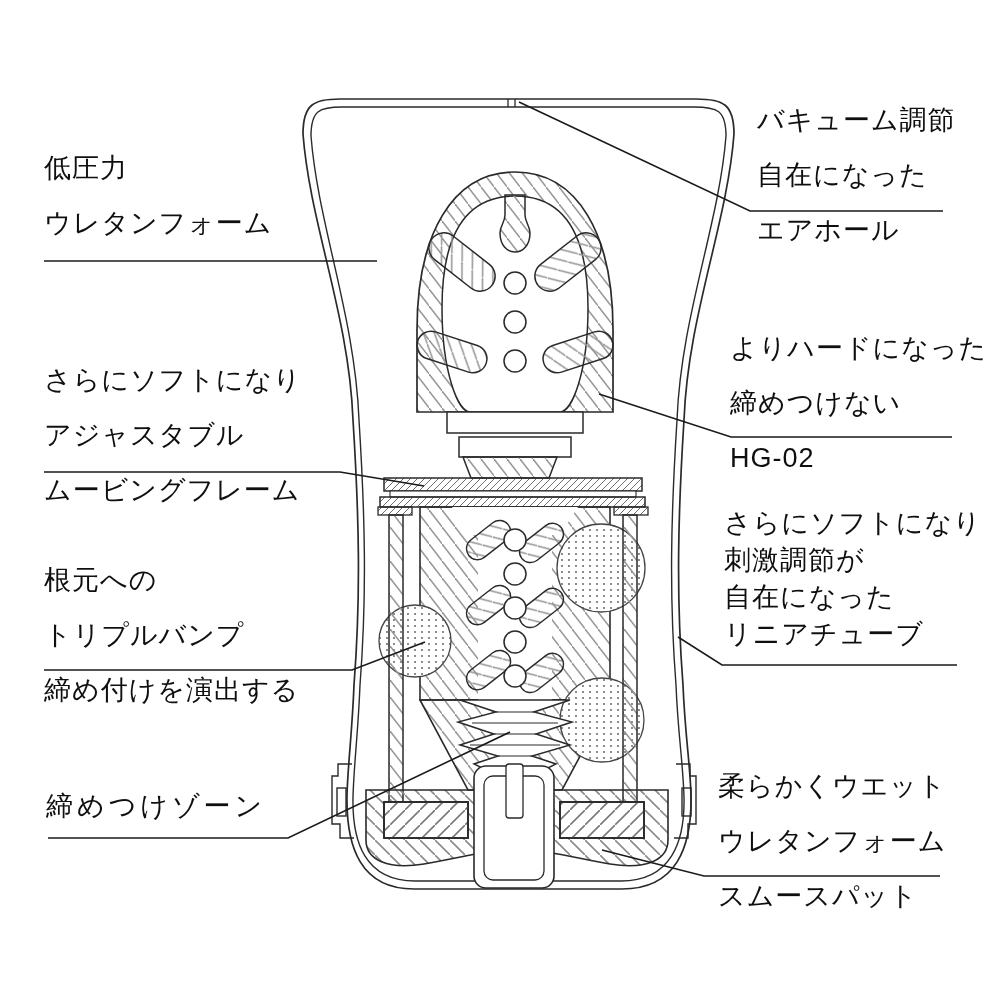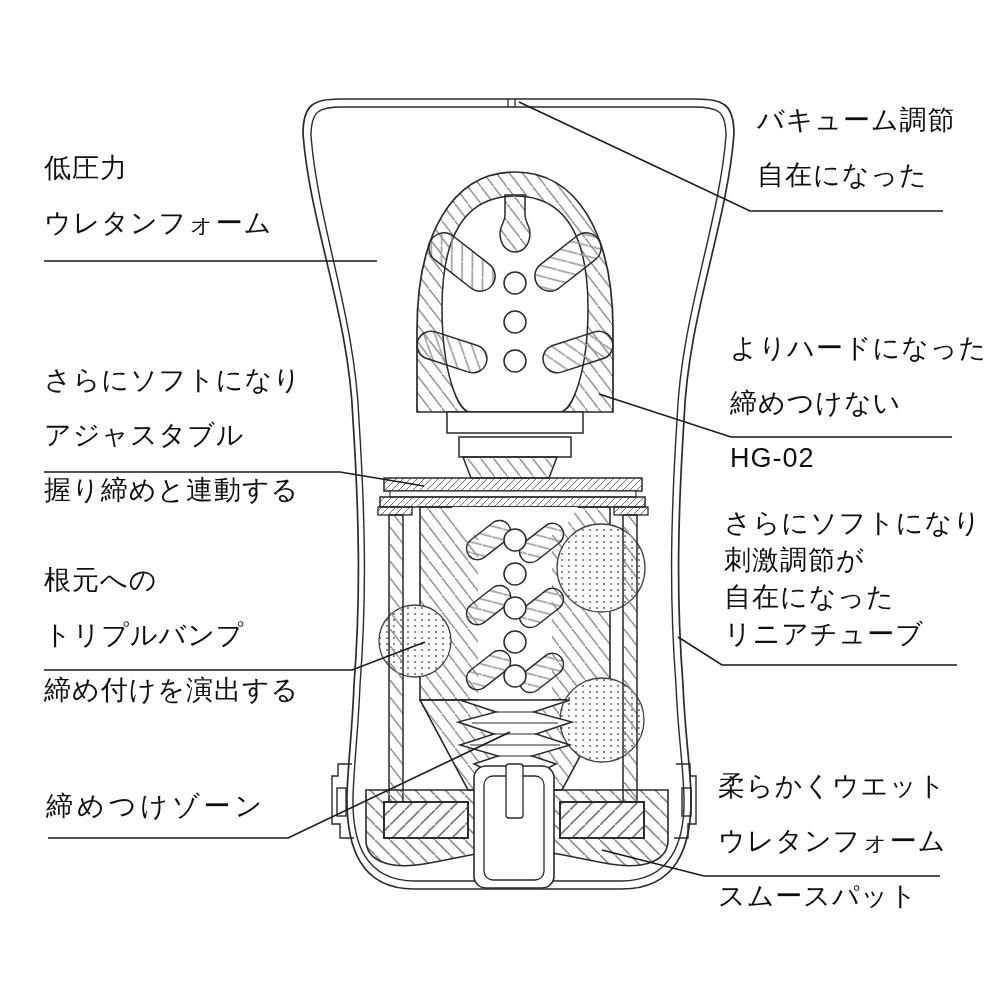--- a/index.html
+++ b/index.html
@@ -151,26 +151,27 @@
   </svg>
 
   <div class="label lh42" style="left:44px;top:134px">
     <div class="lline">低圧力</div>
     <div class="lline">ウレタンフォーム</div>
   </div>
 
   <div class="label lh42" style="left:757px;top:86px">
     <div class="lline">バキューム調節</div>
     <div class="lline">自在になった</div>
+    <div class="lline">エアホール</div>
   </div>
 
   <div class="label lh42" style="left:44px;top:346px">
     <div class="lline">さらにソフトになり</div>
     <div class="lline">アジャスタブル</div>
-    <div class="lline">握り締めと連動する</div>
+    <div class="lline">ムービングフレーム</div>
   </div>
 
   <div class="label lh42" style="left:730px;top:314px">
     <div class="lline">よりハードになった</div>
     <div class="lline">締めつけない</div>
     <div class="lline">HG-02</div>
   </div>
 
   <div class="label lh42" style="left:44px;top:546px">
     <div class="lline">根元への</div>

